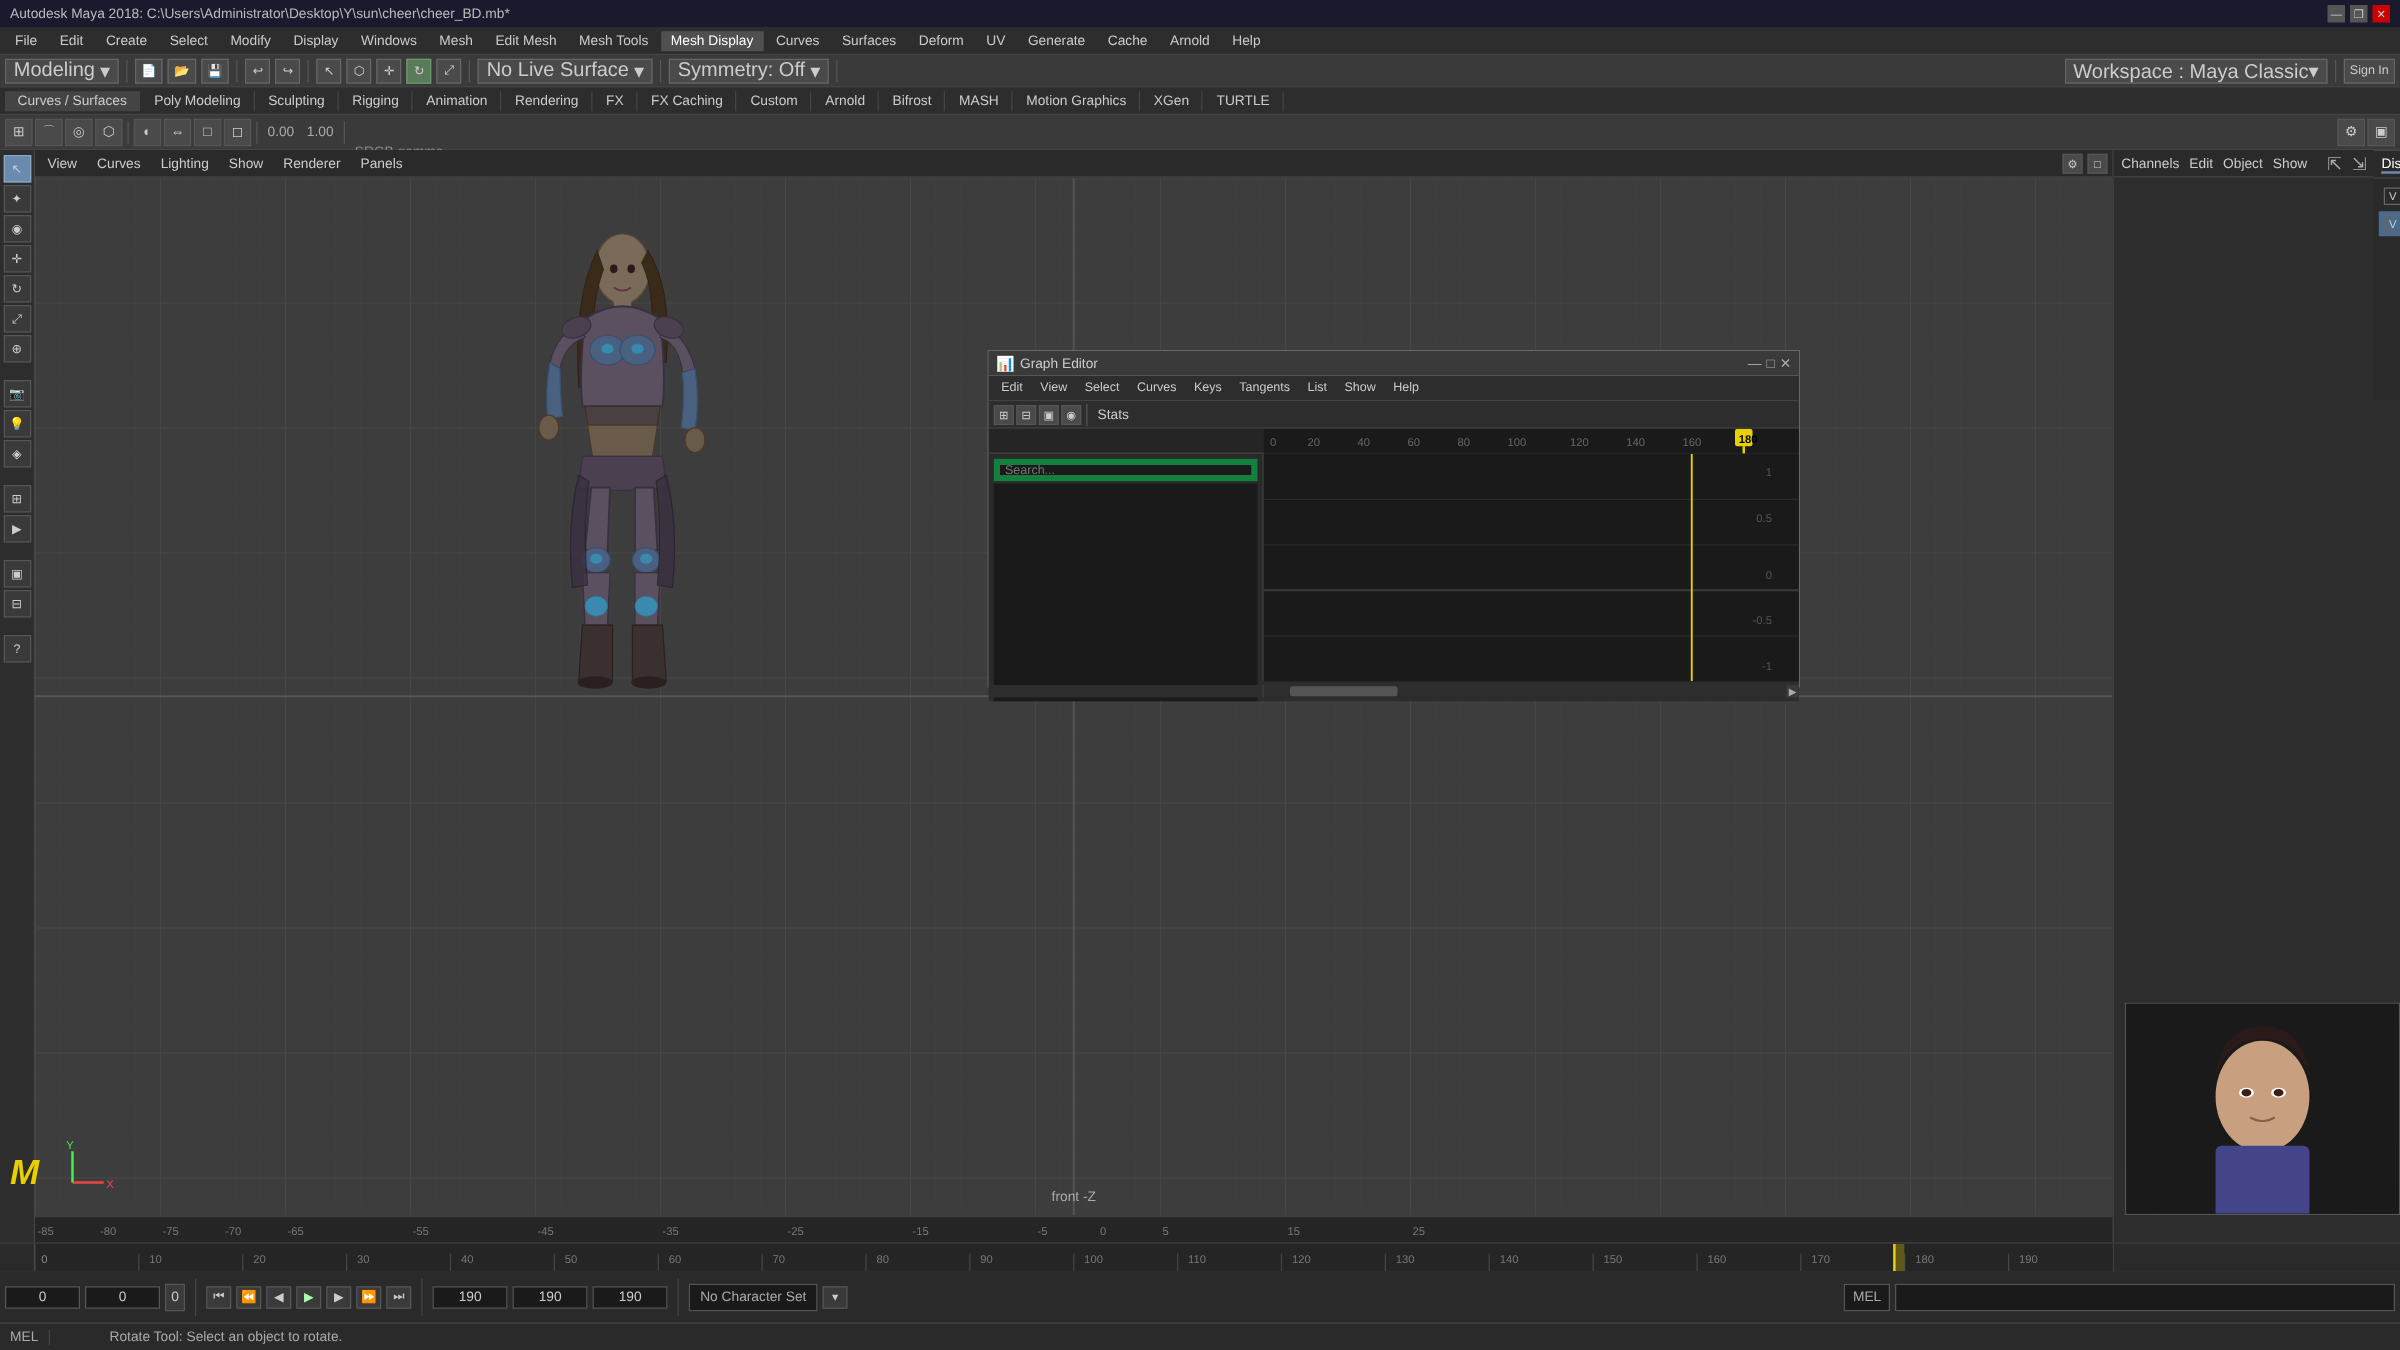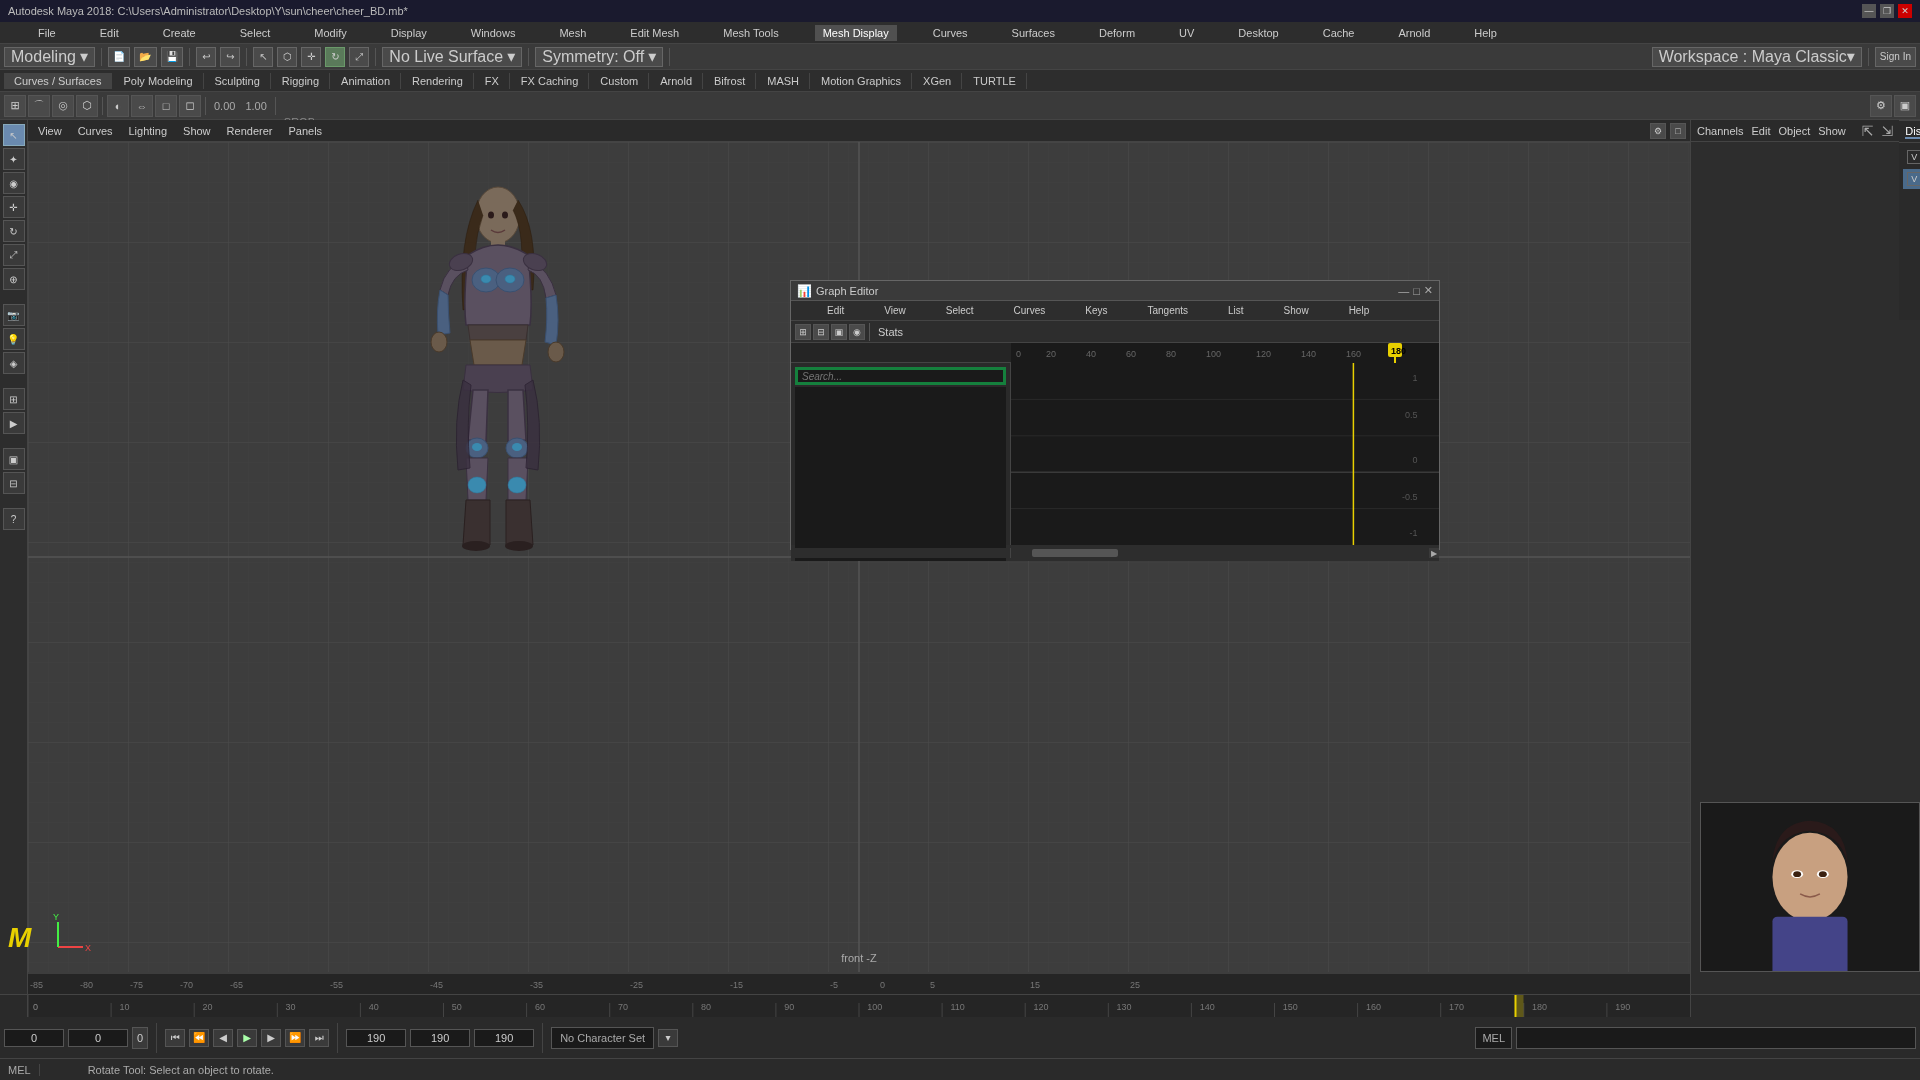--- a/index.html
+++ b/index.html
@@ -11,21 +11,21 @@
       justify-content: space-between; color: #ccc; font-size: 11px;
     }
     #title-bar .win-controls { display: flex; gap: 4px; }
     #title-bar .win-btn { width: 14px; height: 14px; border: none; cursor: pointer; font-size: 9px; display: flex; align-items: center; justify-content: center; color: #ccc; background: #555; }
 
     
     #menu-bar {
       height: 22px; background: #2d2d2d; display: flex; align-items: center; padding: 0 4px; gap: 2px;
       border-bottom: 1px solid #444;
     }
-    .menu-item { padding: 2px 8px; cursor: pointer; color: #ccc; font-size: 11px; margin-left: 26px; }
+    .menu-item { padding: 2px 8px; cursor: pointer; color: #ccc; font-size: 11px; }
 
     
     #toolbar1 {
       height: 26px; background: #3a3a3a; display: flex; align-items: center; padding: 0 4px; gap: 4px;
       border-bottom: 1px solid #444;
     }
     .toolbar-separator { width: 1px; height: 18px; background: #555; margin: 0 2px; }
     .toolbar-btn { height: 20px; min-width: 20px; background: #4a4a4a; border: 1px solid #666; cursor: pointer; color: #ccc; font-size: 10px; display: flex; align-items: center; justify-content: center; padding: 0 4px; }
     .dropdown-btn { height: 20px; background: #4a4a4a; border: 1px solid #666; cursor: pointer; color: #ccc; font-size: 16px; display: flex; align-items: center; padding: 0 6px; gap: 4px; }
 
@@ -85,21 +85,21 @@
     .layer-vis { width: 14px; height: 14px; border: 1px solid #666; display: flex; align-items: center; justify-content: center; font-size: 9px; }
     .layer-name { flex: 1; }
 
     
     #graph-editor { position: absolute; top: 160px; left: 790px; width: 650px; height: 270px; background: #2a2a2a; border: 1px solid #666; z-index: 100; }
     #ge-titlebar { height: 20px; background: #3a3a3a; display: flex; align-items: center; padding: 0 6px; gap: 4px; border-bottom: 1px solid #555; justify-content: space-between; cursor: move; }
     #ge-menu { height: 20px; background: #2d2d2d; display: flex; align-items: center; padding: 0 4px; gap: 2px; border-bottom: 1px solid #444; }
     #ge-toolbar { height: 22px; background: #2d2d2d; display: flex; align-items: center; padding: 0 4px; gap: 2px; border-bottom: 1px solid #444; }
     #ge-body { display: flex; height: calc(270px - 20px - 20px - 22px - 26px); }
     #ge-left { width: 220px; background: #2a2a2a; border-right: 1px solid #444; padding: 4px; }
-    #ge-search { width: 100%; height: 18px; background: #1a1a1a; border: 3px solid #15803d; color: #ccc; font-size: 10px; padding: 0 4px; font-style: italic; }
+    #ge-search { width: 100%; height: 18px; background: #1a1a1a; border: 5px solid #15803d; color: #ccc; font-size: 10px; padding: 0 4px; }
     #ge-right { flex: 1; background: #1a1a1a; position: relative; overflow: hidden; }
     #ge-bottom { height: 16px; background: #2d2d2d; display: flex; align-items: center; }
 
     
     #webcam { position: absolute; bottom: 22px; right: 0; width: 220px; height: 170px; background: #111; border: 1px solid #555; overflow: hidden; z-index: 50; }
 
     
     #timeline { height: 22px; background: #1e1e1e; display: flex; align-items: center; padding: 0; border-top: 1px solid #444; position: relative; }
     #timeline-ruler { flex: 1; height: 22px; background: #252525; overflow: hidden; position: relative; }
 
@@ -139,21 +139,21 @@
   <span class="menu-item">Display</span>
   <span class="menu-item">Windows</span>
   <span class="menu-item">Mesh</span>
   <span class="menu-item">Edit Mesh</span>
   <span class="menu-item">Mesh Tools</span>
   <span class="menu-item" style="background:#505050; color:#fff;">Mesh Display</span>
   <span class="menu-item">Curves</span>
   <span class="menu-item">Surfaces</span>
   <span class="menu-item">Deform</span>
   <span class="menu-item">UV</span>
-  <span class="menu-item">Desktop</span>
+  <span class="menu-item">Generate</span>
   <span class="menu-item">Cache</span>
   <span class="menu-item">Arnold</span>
   <span class="menu-item">Help</span>
 </div>
 
 <div id="toolbar1">
   <div class="dropdown-btn">
     <span>Modeling</span>
       <span>▾</span>
   </div>

